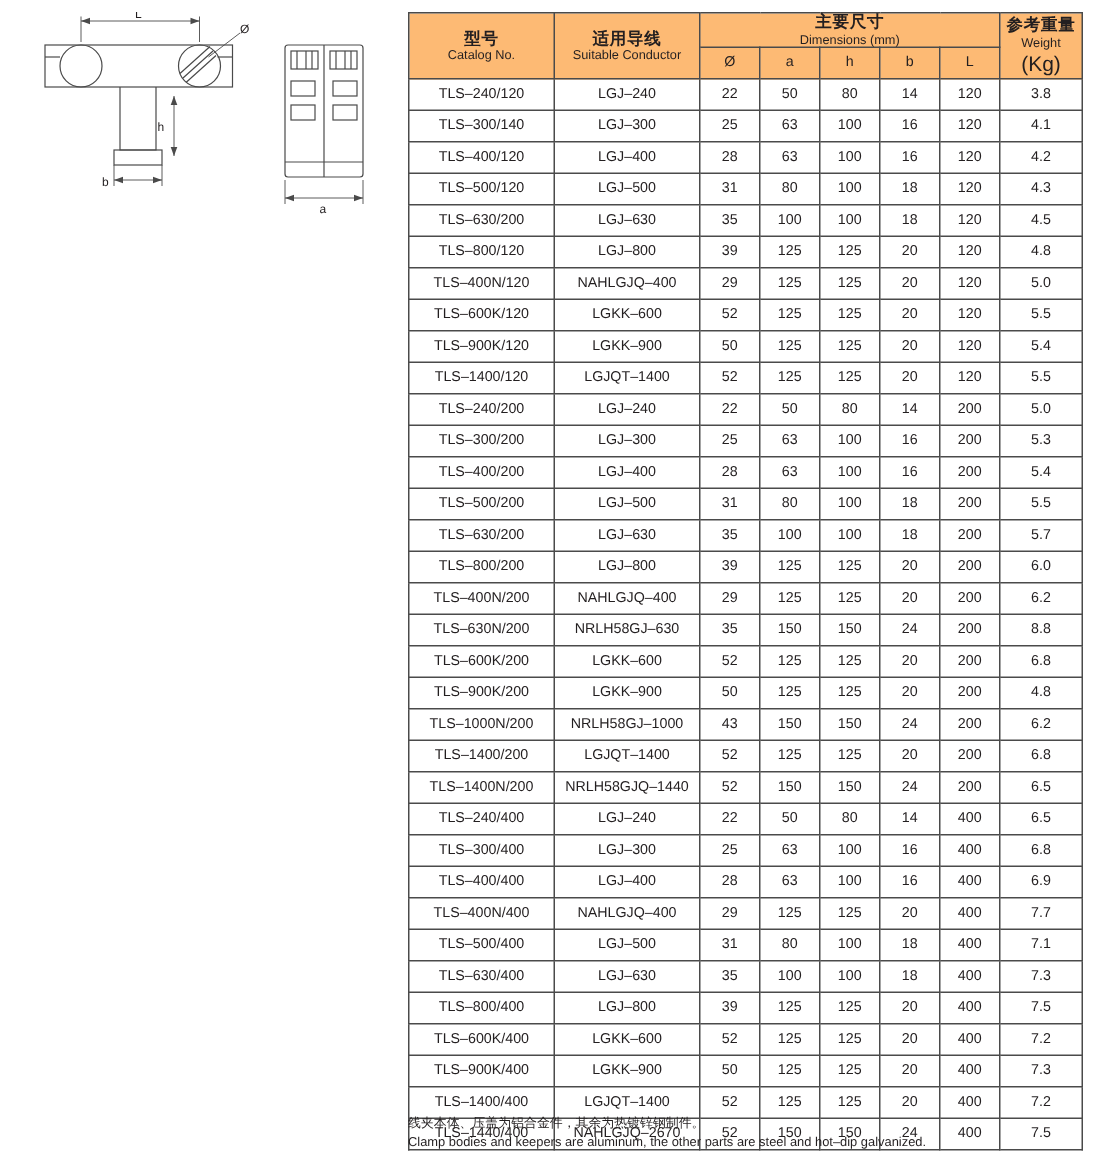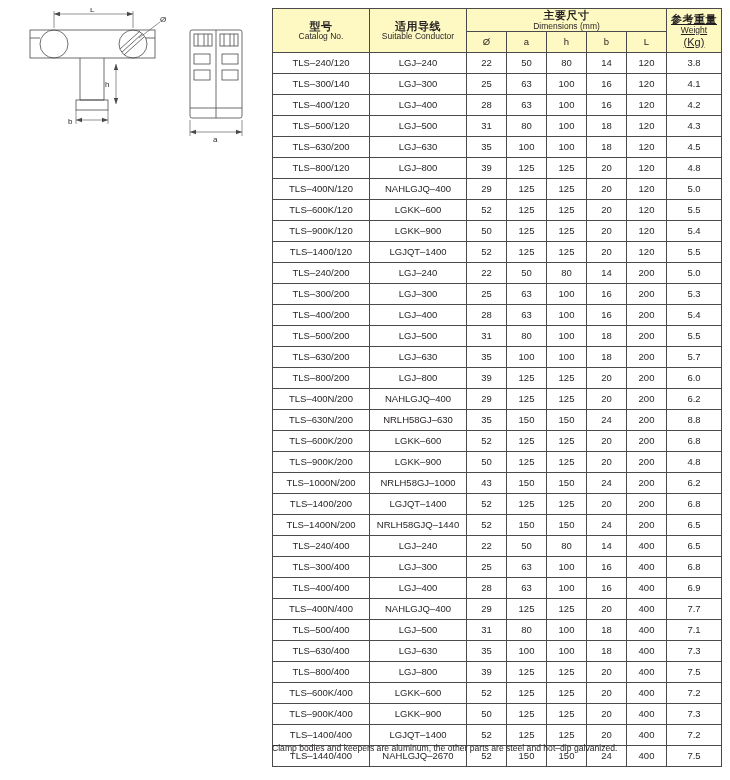--- a/index.html
+++ b/index.html
@@ -46,41 +46,41 @@
     border: 1px solid #4a4a4a;
     text-align: center;
     vertical-align: middle;
     font-size: 9.5px;
     color: #231f20;
     padding: 0;
     height: 20px;
     line-height: 1.15;
   }
   thead th {
-    background: #fef9c3;
+    background: #fdba74;
     font-weight: normal;
   }
   .hd-cn {
     font-size: 11px;
     display: block;
     font-weight: bold;
     letter-spacing: 0.5px;
   }
   .hd-en {
     font-size: 8.5px;
     display: block;
   }
   .hd-en2 {
-    font-size: 11px;
+    font-size: 14px;
     display: block;
   }
   th.h-catalog { width: 96px; height: 36px; }
   th.h-cond { width: 96px; }
   th.h-dims { height: 18px; }
-  th.h-weight { width: 54px; text-decoration: underline; }
+  th.h-weight { width: 54px; }
   th.sub { height: 18px; width: 34px; font-size: 9px; }
   th.sub-d { width: 30px; }
   th.sub-a { width: 32px; }
   th.sub-h { width: 32px; }
   th.sub-b { width: 28px; }
   th.sub-L { width: 34px; }
 
   td.c-catalog { text-align: center; font-size: 9.5px; }
   td.c-cond { text-align: center; font-size: 9.5px; }
 
@@ -552,14 +552,15 @@
           <td>150</td>
           <td>24</td>
           <td>400</td>
           <td>7.5</td>
         </tr>
       </tbody>
   </table>
 </div>
 
 <div class="footnote">
+  <div>线夹本体、压盖为铝合金件，其余为热镀锌钢制件。</div>
   <div>Clamp bodies and keepers are aluminum, the other parts are steel and hot–dip galvanized.</div>
 </div>
 
 </body></html>

